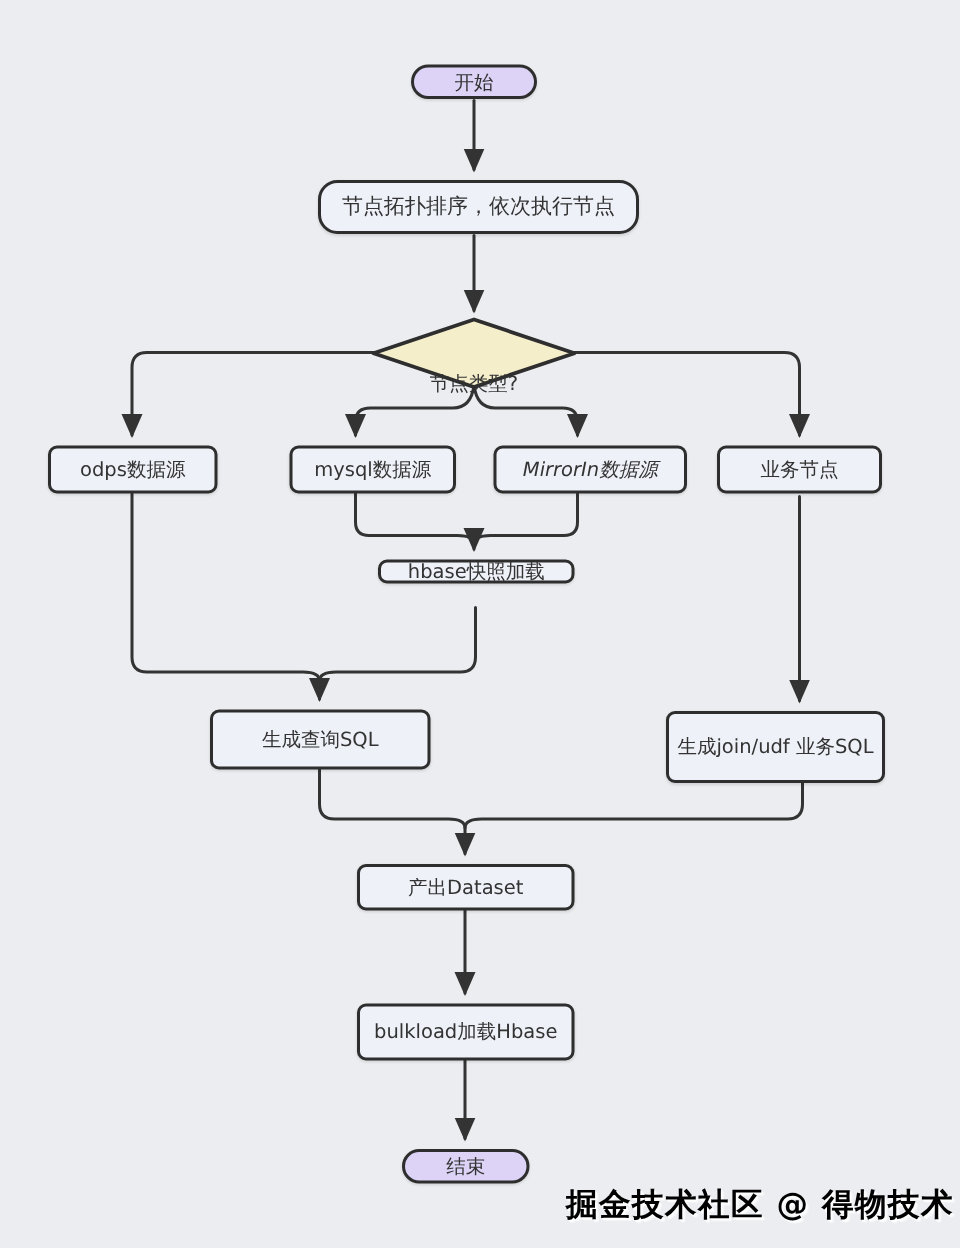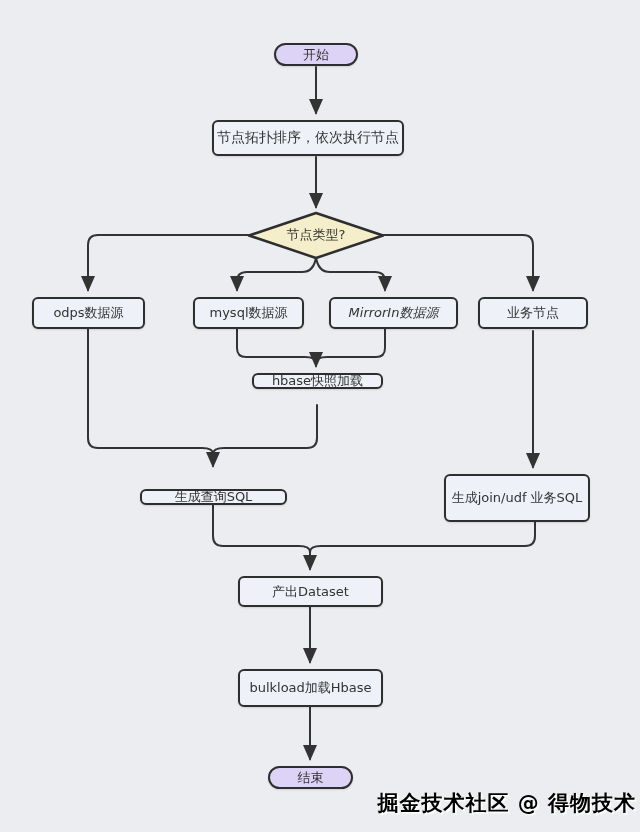--- a/index.html
+++ b/index.html
@@ -14,37 +14,37 @@
     border:2px solid #2e2e2e; background:#eef1f8; border-radius:6px;
     display:flex; align-items:center; justify-content:center;
     font-size:13px; color:#333; white-space:nowrap;
     box-shadow:0 1px 2px rgba(0,0,0,0.12);
     text-align:right;
   }
   .terminator { background:#ddd3f7; border-radius:13px; }
   .decision-label {
     position:absolute; border:none; background:transparent; box-shadow:none;
     display:flex; align-items:center; justify-content:center;
-    font-size:13px; color:#333; white-space:nowrap;
+    font-size:13px; color:#333; white-space:nowrap;margin-top:21px;
   }
   .watermark {
     position:absolute; right:4px; top:789px;
     font-size:21px; font-weight:bold; letter-spacing:1px;
     color:#000000; text-shadow:1px 1px 0 #ffffff, 2px 2px 1px rgba(255,255,255,0.65);
   }
   
   #n-start    { left:274px; top:43px;  width:84px;  height:23px; }
-  #n-sort     { left:212px; top:120px; width:192px; height:36px; font-size:14px; }
+  #n-sort     { left:212px; top:120px; width:214px; height:36px; font-size:14px;border-radius:13px; }
   #n-type     { left:266px; top:224px; width:100px; height:22px; }
   #n-odps     { left:32px;  top:297px; width:113px; height:32px; }
   #n-mysql    { left:181px; top:297px; width:111px; height:32px;margin-left:12px; }
   #n-mirrorin { left:329px; top:297px; width:129px; height:32px;font-style:italic; }
   #n-biz      { left:478px; top:297px; width:110px; height:32px; }
   #n-hbase    { left:252px; top:373px; width:131px; height:16px; }
-  #n-gensql   { left:140px; top:489px; width:147px; height:16px; }
+  #n-gensql   { left:140px; top:473px; width:147px; height:40px; }
   #n-genjoin  { left:444px; top:474px; width:146px; height:48px; }
   #n-dataset  { left:238px; top:576px; width:145px; height:31px; }
   #n-bulkload { left:238px; top:669px; width:145px; height:38px; }
   #n-end      { left:268px; top:766px; width:85px;  height:23px; }
 </style>
 </head>
 <body>
 
 <div id="canvas">
 

